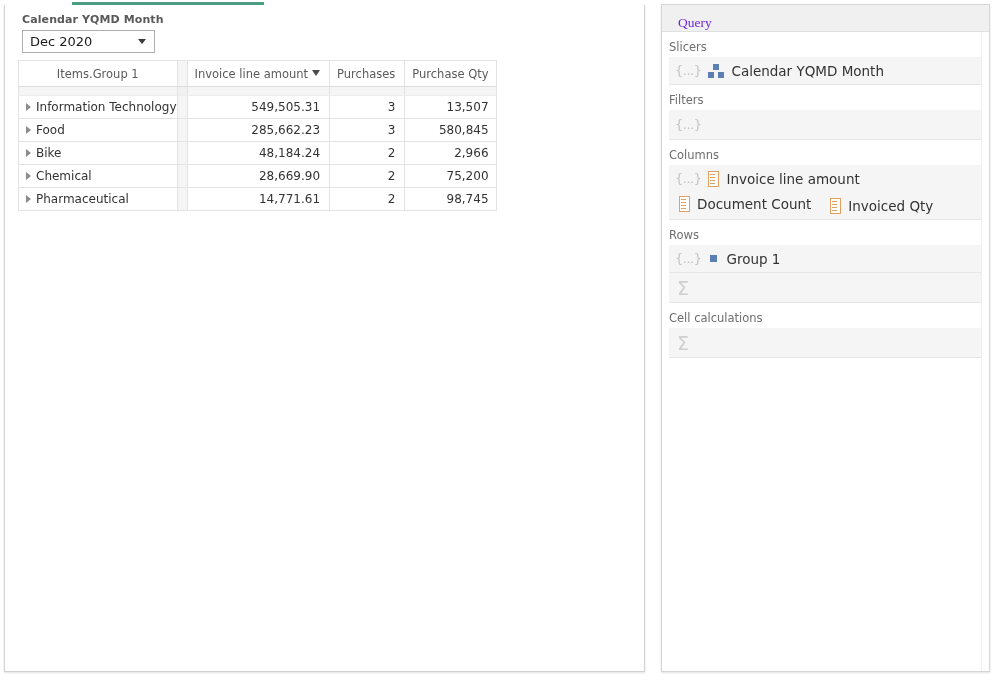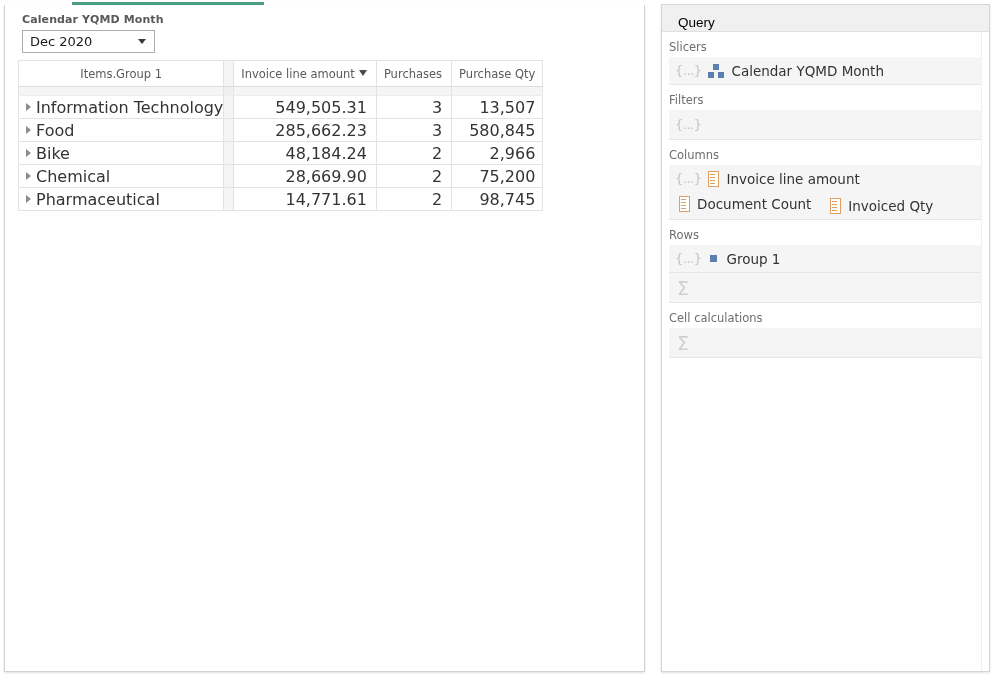--- a/index.html
+++ b/index.html
@@ -72,21 +72,21 @@
     white-space: nowrap;
   }
   .pivot thead th.gutter-h { width: 10px; padding: 0; background:#f5f5f5; }
   .pivot tr.spacer-row td {
     height: 9px; background: #f5f5f5; border-top: none;
     border-bottom: 1px solid #ededed;
   }
   .pivot tr.spacer-row td.gutter-c { background: #f0f0f0; }
   .pivot tbody td {
     height: 23px;
-    font-size: 16px;
+    font-size: 12px;
     color: #333333;
     vertical-align: middle;
     background: #ffffff;
   }
   .c-label { width: 143px; padding-left: 7px !important; text-align: left; white-space: nowrap; }
   .c-gutter { width: 10px; background: #f5f5f5 !important; padding: 0 !important; }
   .c-amount { width: 124px; text-align: right; padding-right: 9px !important; }
   .c-purch  { width: 64px;  text-align: right; padding-right: 9px !important; margin-top: 40px; }
   .c-qty    { width: 76px;  text-align: right; padding-right: 7px !important; }
 
@@ -120,22 +120,22 @@
     overflow: hidden;
   }
   .query-header {
     height: 27px;
     background: #f0f0f0;
     border-bottom: 1px solid #e0e0e0;
     display: flex; align-items: center;
     padding-left: 16px;
   }
   .query-header-title {
-    font-size: 13.5px; color: #000000;
-    font-family: Liberation Sans, sans-serif;
+    font-size: 13.5px; color: #6d28d9;
+    font-family: Liberation Serif, serif;
     margin-top: 9px;
   }
   .query-body { padding: 0; position: relative; }
   .q-section { padding: 0; }
   .q-section-label {
     font-size: 11.5px; color: #6e6e6e;
     padding: 8px 0 3px 7px;
     font-family: "DejaVu Sans", sans-serif;
   }
   .q-dropzone {

